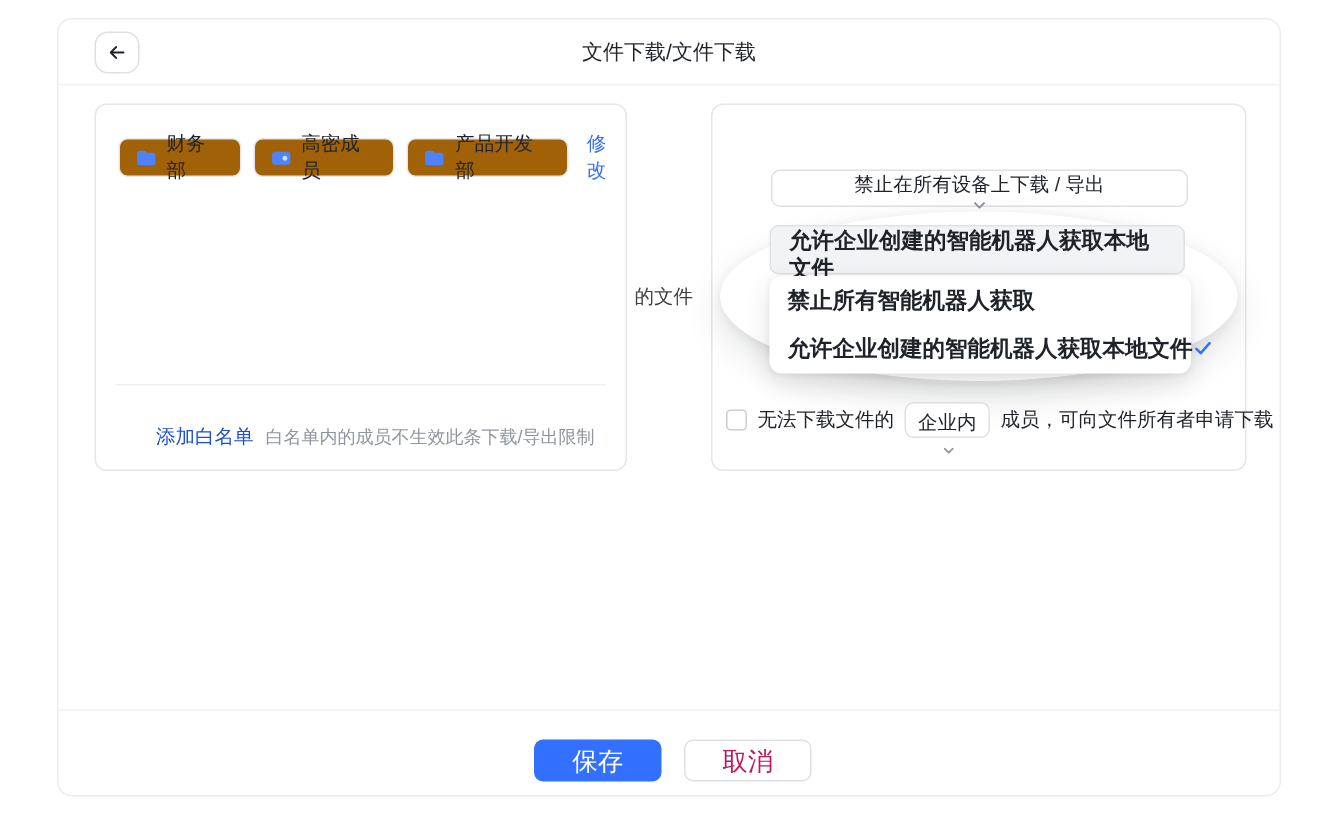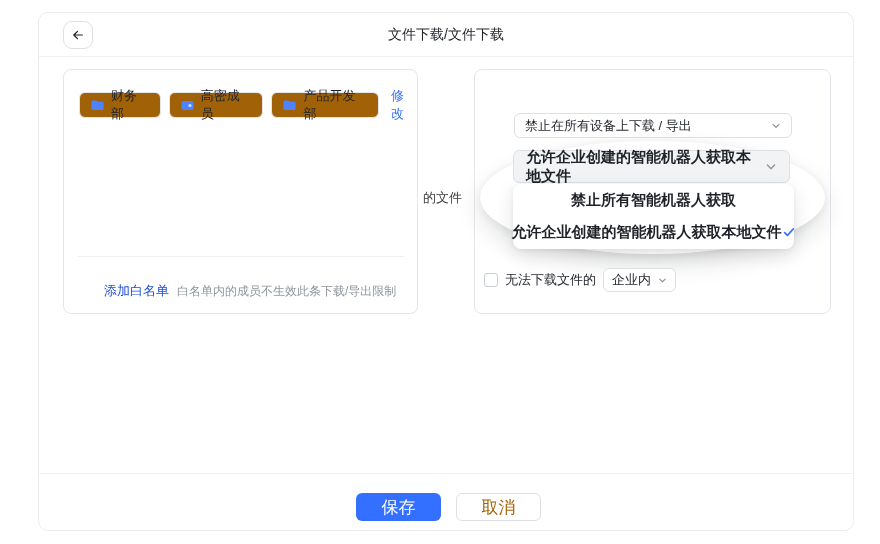--- a/index.html
+++ b/index.html
@@ -34,53 +34,53 @@
   .whitelist-row { position:absolute; left:40px; top:212px; display:flex; align-items:baseline; }
   .whitelist-link { color:#1d4ed8; font-size:13px; font-weight:500; cursor:pointer; white-space:nowrap; }
   .whitelist-hint { color:#8f959e; font-size:12px; margin-left:8px; white-space:nowrap; }
 
   .connector { position:absolute; left:384px; top:176px; width:50px; text-align:left;
     font-size:13px; color:#404040; }
 
   
   .select { border:1px solid #dee0e3; border-radius:6px; background:#fff;
     display:flex; align-items:center; justify-content:space-between;
-    padding:0 10px; font-size:13px; color:#1f2329; cursor:pointer; }
+    padding:0 10px; font-size:13px; color:#1f2329; cursor:pointer;flex-direction:column; }
   .select-device { position:absolute; left:39px; top:43px; width:278px; height:25px; }
 
   
   .magnifier { position:absolute; left:5px; top:71px; width:345px; height:113px;
     background:#fff; border-radius:50%;
     box-shadow:0 10px 24px rgba(31,35,41,.13), 0 2px 8px rgba(31,35,41,.07); }
 
   .select-bot { position:absolute; left:38px; top:80px; width:277px; height:33px;
     background:#f2f3f5; border:1px solid #dfe1e5; padding:0 12px;
     font-size:15px; font-weight:600; z-index:3; }
 
   .bot-menu { position:absolute; left:38px; top:114px; width:281px; height:65px;
     background:#fff; border-radius:8px; z-index:3;
     box-shadow:0 6px 18px rgba(31,35,41,.12), 0 1px 4px rgba(31,35,41,.06); }
-  .bot-option { height:32px; display:flex; align-items:center; justify-content:center;
+  .bot-option { height:32px; display:flex; align-items:center; justify-content:flex-start;
     padding:16px 12px; font-size:15px; font-weight:600; color:#1f2329; cursor:pointer;
     border-radius:8px; white-space:nowrap; }
 
   
   .request-row { position:absolute; left:9px; top:198px; height:24px;
     display:flex; align-items:center; gap:7px; font-size:13px; color:#1f2329; white-space:nowrap; }
   .checkbox { width:14px; height:14px; border:1px solid #c9cdd4; border-radius:3px;
     background:#fff; cursor:pointer; flex:0 0 auto; }
   .select-scope { height:24px; padding:4px 8px; gap:5px; }
   .select-scope .chev { margin-left:2px; }
 
   
   .footer-divider { position:absolute; left:0; right:0; top:460px; border-top:1px solid #f0f1f2; }
   .btn { position:absolute; top:480px; width:85px; height:28px; border-radius:6px;
     font-size:17px; display:flex; align-items:center; justify-content:center; cursor:pointer; }
   .btn-save { left:317px; background:#3370ff; color:#fff; border:none; }
-  .btn-cancel { left:417px; background:#fff; color:#a16207; border:1px solid #dee0e3; }
+  .btn-cancel { left:417px; background:#fff; color:#be185d; border:1px solid #dee0e3; }
 
   .icon { display:inline-flex; flex:0 0 auto; }
 </style>
 </head>
 <body>
 
 <div class="card">
 
   <div class="hdr">
     <div class="back-btn">
@@ -172,20 +172,21 @@
       <span class="checkbox"></span>
       <span>无法下载文件的</span>
       <span class="select select-scope">
         <span>企业内</span>
         <span class="icon chev">
           <svg width="9" height="9" viewBox="0 0 10 10">
             <path d="M2 3.4 L5 6.4 L8 3.4" fill="none" stroke="#8f959e" stroke-width="1.3" stroke-linecap="round" stroke-linejoin="round"></path>
           </svg>
         </span>
       </span>
+      <span>成员，可向文件所有者申请下载</span>
     </div>
   </div>
 
   <div class="footer-divider"></div>
   <button class="btn btn-save">保存</button>
   <button class="btn btn-cancel">取消</button>
 
 </div>
 
 </body></html>

